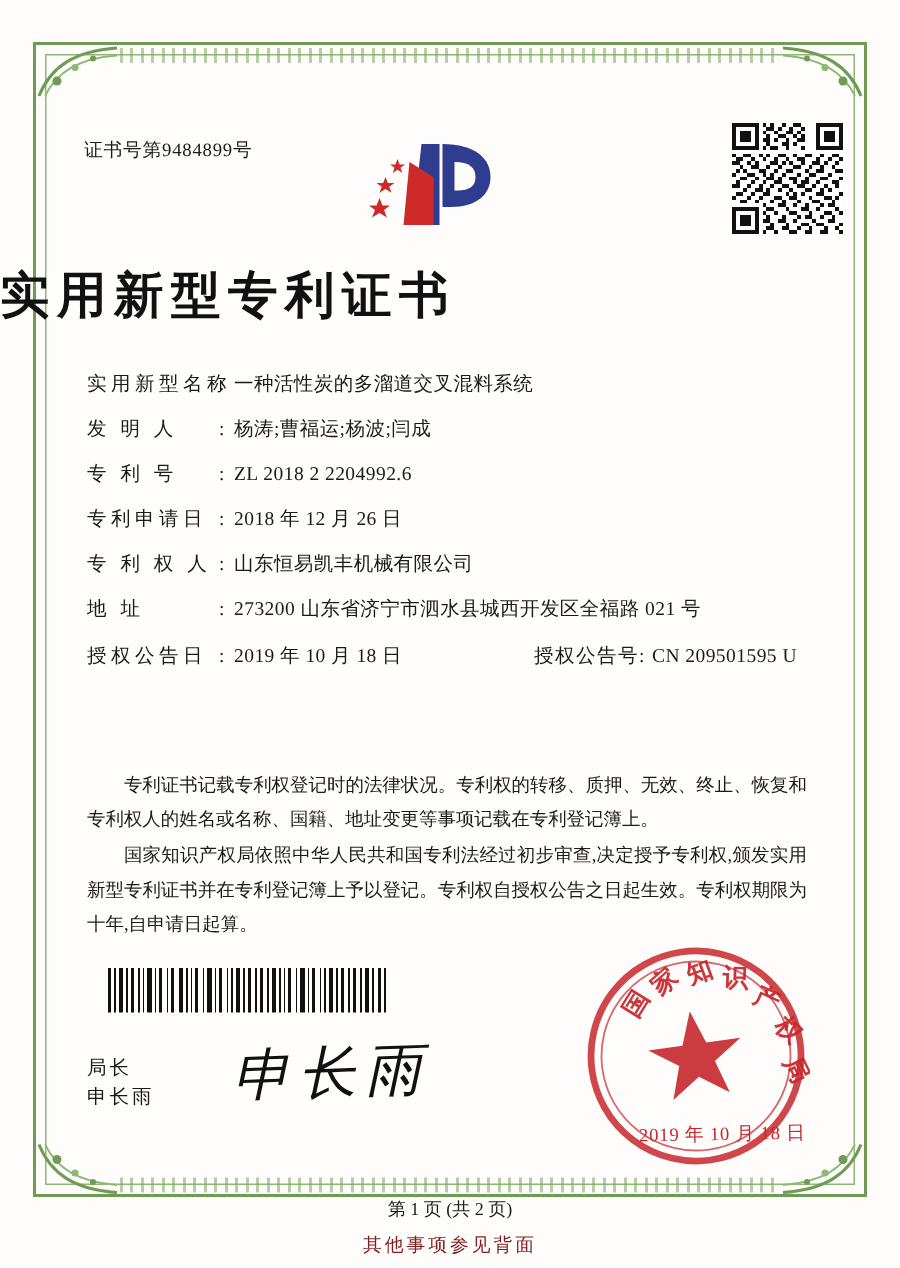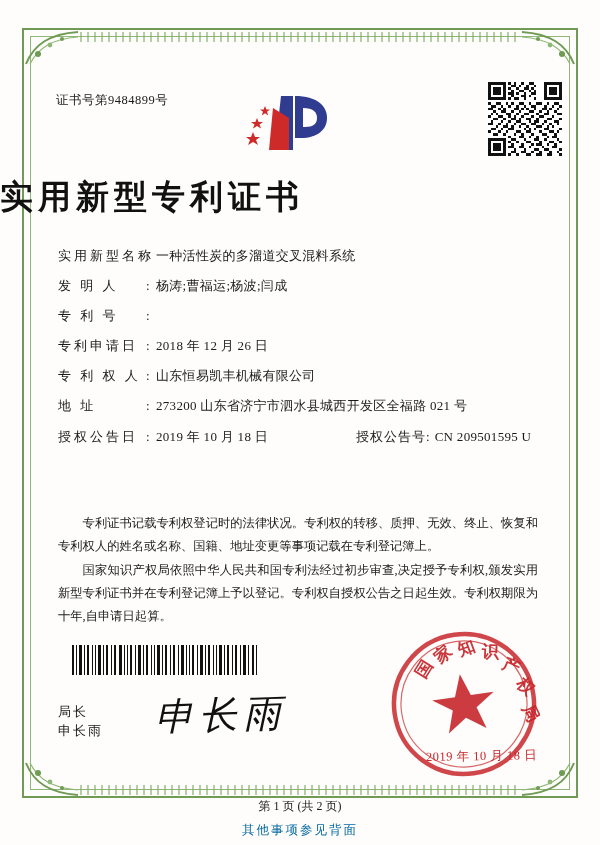--- a/index.html
+++ b/index.html
@@ -203,21 +203,21 @@
     text-align: center;
     font-size: 12px;
   }
   .foot-note {
     position: absolute;
     left: 0; right: 0;
     top: 822px;
     text-align: center;
     font-size: 12.5px;
     letter-spacing: 2px;
-    color: #0369a1;
+    color: #7f1d1d;
   }
 </style>
 </head>
 <body>
 
 <div class="page">
 
   <div class="border-outer"></div>
   <div class="border-inner"></div>
   <div class="edge-band edge-top"></div>
@@ -491,20 +491,21 @@
 
     <div class="frow">
       <span class="flabel">发 明 人</span>
       <span class="fcolon">:</span>
       <span class="fvalue">杨涛;曹福运;杨波;闫成</span>
     </div>
 
     <div class="frow">
       <span class="flabel">专 利 号</span>
       <span class="fcolon">:</span>
+      <span class="fvalue">ZL 2018 2 2204992.6</span>
     </div>
 
     <div class="frow">
       <span class="flabel">专利申请日</span>
       <span class="fcolon">:</span>
       <span class="fvalue">2018 年 12 月 26 日</span>
     </div>
 
     <div class="frow">
       <span class="flabel">专 利 权 人</span>

